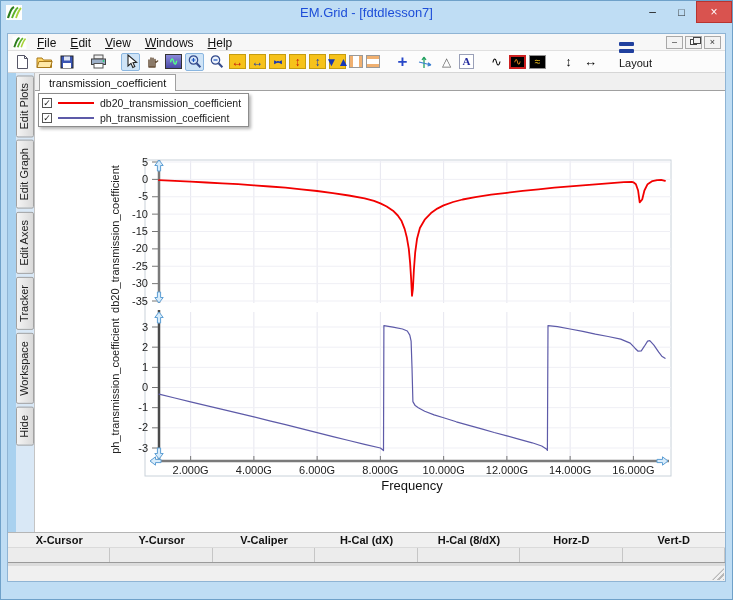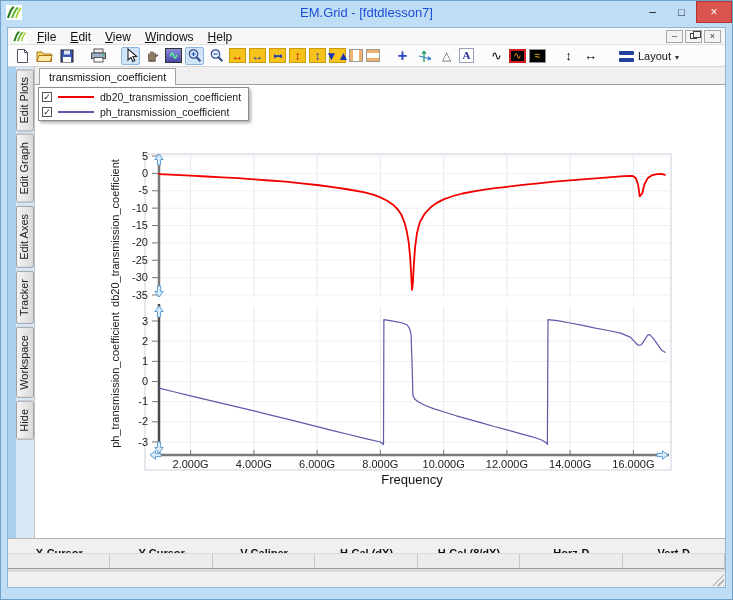--- a/index.html
+++ b/index.html
@@ -8,21 +8,21 @@
     font-family:"Liberation Sans",sans-serif;display:flex;flex-direction:column;overflow:hidden;}
   
   .titlebar{height:22px;display:flex;align-items:center;padding-left:5px;position:relative;flex:0 0 auto;}
   .title-text{position:absolute;left:0;right:0;text-align:center;font-size:13px;color:#1d4ed8;}
   .app-icon{width:16px;height:15px;z-index:1;}
   .win-controls{margin-left:auto;display:flex;z-index:1;height:100%;}
   .wc-btn{width:29px;height:100%;display:flex;align-items:center;justify-content:center;font-size:12px;color:#222;cursor:default;}
   .wc-max-glyph{font-size:11px;line-height:10px;}
   .wc-close{width:36px;background:#d9534f;border:1px solid #b8342f;color:#fff;font-size:12px;}
   
-  .client{flex:1;margin:4px 6px;border:1px solid #8fb4d4;background:#fff;display:flex;flex-direction:column;min-height:0;}
+  .client{flex:1;margin:10px 6px;border:1px solid #8fb4d4;background:#fff;display:flex;flex-direction:column;min-height:0;}
   .bottom-border{height:7px;flex:0 0 auto;}
   
   .menubar{height:17px;background:#f7f7f7;border-bottom:1px solid #e0e0e0;display:flex;align-items:center;padding-left:3px;flex:0 0 auto;}
   .menu-logo{width:15px;height:13px;margin:0 3px 0 1px;}
   .menu-item{font-size:12px;color:#111;padding:0 7px;}
   .mdi-controls{margin-left:auto;margin-right:4px;display:flex;gap:2px;}
   .mdi-btn{width:17px;height:13px;background:#f3f3f3;border:1px solid #a8a8a8;font-size:9px;line-height:9px;
     display:flex;align-items:center;justify-content:center;color:#333;}
   .restore-box{width:7px;height:6px;border:1px solid #444;position:relative;background:#fff;}
   .restore-box::before{content:"";position:absolute;left:2px;top:-3px;width:6px;height:5px;border:1px solid #444;background:#f3f3f3;}
@@ -37,21 +37,21 @@
   .tri{font-size:12px;}
   .abox{width:15px;height:15px;border:1px solid #9aa0b8;background:#fff;font-size:11px;font-weight:bold;
     font-family:"Liberation Serif",serif;}
   .wavebox{width:17px;height:15px;background:linear-gradient(#8a8ada,#4a4aa8);border:1px solid #333;
     color:#55ff8c;font-size:11px;font-weight:bold;}
   .bw{background:#000;font-size:10px;width:17px;height:14px;}
   .bw-red{border:2px solid #cc2020;}
   .bw-gray{border:1px solid #909090;}
   .colv{width:14px;height:13px;background:#fff;border:1px solid #999;box-shadow:inset 3px 0 0 #f0b070,inset -3px 0 0 #f0b070;}
   .colh{width:14px;height:13px;background:#fff;border:1px solid #999;box-shadow:inset 0 3px 0 #f0b070,inset 0 -3px 0 #f0b070;}
-  .layout-btn{display:flex;align-items:flex-end;gap:4px;font-size:11px;color:#111;padding:1px 4px;margin-left:2px;}
+  .layout-btn{display:flex;align-items:flex-start;gap:4px;font-size:11px;color:#111;padding:1px 4px;margin-left:2px;flex-direction:column;}
   .layout-bars{width:15px;height:11px;display:flex;flex-direction:column;justify-content:space-between;}
   .layout-bars i{height:4px;background:#20409e;border-radius:1px;display:block;}
   .layout-caret{font-size:8px;color:#333;}
   
   .main{flex:1;display:flex;min-height:0;}
   .side-strip{width:8px;background:#a9d1ef;flex:0 0 auto;}
   .side-tabs{width:18px;background:#d9e8f6;display:flex;flex-direction:column;padding-top:2px;gap:3px;flex:0 0 auto;}
   .side-tab{writing-mode:vertical-rl;transform:rotate(180deg);background:linear-gradient(90deg,#dadada,#f4f4f4);
     border:1px solid #a2a2a2;border-radius:2px;font-size:11px;color:#222;padding:7px 1px;text-align:center;cursor:default;}
   .work{flex:1;display:flex;flex-direction:column;border-left:1px solid #c4c4c4;min-width:0;background:#fff;}
@@ -62,21 +62,21 @@
   .plot-panel svg{position:absolute;inset:0;}
   .legend{position:absolute;left:3px;top:2px;background:#fff;border:1px solid #8c8c8c;
     box-shadow:2px 2px 3px rgba(0,0,0,.3);padding:2px 7px 2px 3px;display:flex;flex-direction:column;gap:2px;z-index:2;}
   .legend-row{display:flex;align-items:center;gap:6px;height:13px;}
   .lg-check{width:10px;height:10px;border:1px solid #555;background:#fff;font-size:9px;line-height:9px;text-align:center;color:#222;}
   .lg-line{width:36px;height:0;border-top:2px solid #000;}
   .lg-label{font-size:10.5px;color:#222;white-space:nowrap;}
   
   .readout{flex:0 0 auto;height:30px;background:#f0f0f0;border-top:1px solid #b5b5b5;display:flex;flex-direction:column;}
   .ro-headers{display:flex;height:14px;}
-  .ro-h{flex:1;text-align:center;font-size:11px;font-weight:bold;color:#111;padding-top:8px;}
+  .ro-h{flex:1;text-align:center;font-size:11px;font-weight:bold;color:#111;padding-top:1px;}
   .ro-cells{display:flex;flex:1;border-top:1px solid #dadada;}
   .ro-c{flex:1;border-right:1px solid #c6c6c6;background:#ececec;font-size:10px;}
   .client-bottom-edge{height:4px;background:#dcdcdc;border-top:1px solid #9a9a9a;flex:0 0 auto;}
   .statusbar{height:15px;background:#f0f0f0;position:relative;flex:0 0 auto;}
   .grip{position:absolute;right:1px;bottom:1px;width:12px;height:12px;
     background:repeating-linear-gradient(135deg,#b8b8b8 0 1.5px,transparent 1.5px 4px);
     clip-path:polygon(100% 0,100% 100%,0 100%);}
 </style>
 </head>
 <body>

